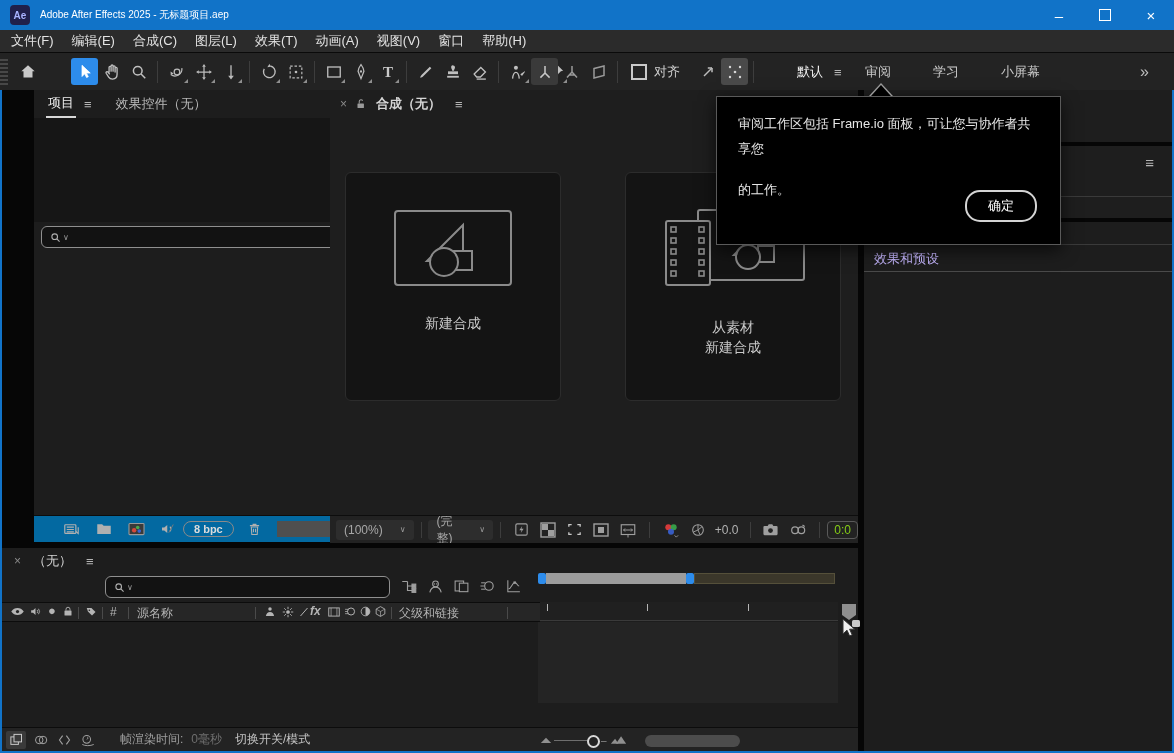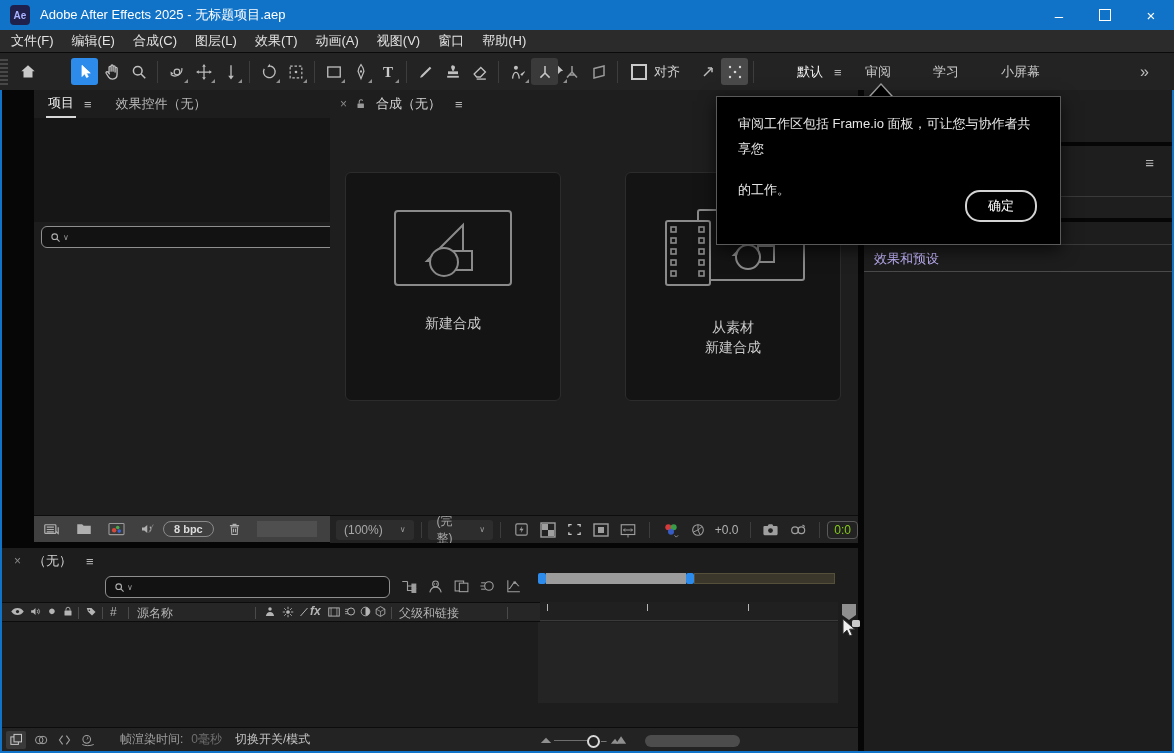--- a/index.html
+++ b/index.html
@@ -4,21 +4,21 @@
 <style>
   html,body{margin:0;padding:0;}
   body{width:1174px;height:753px;position:relative;overflow:hidden;background:#060606;
        font-family:"Liberation Sans","DejaVu Sans",sans-serif;-webkit-font-smoothing:antialiased;}
   .abs{position:absolute;}
   svg{display:block;}
   
   .titlebar{left:0;top:0;width:1174px;height:30px;background:#1173c8;display:flex;align-items:center;color:#fff;}
   .app-icon{margin-left:10px;width:20px;height:20px;border-radius:4px;background:#20204c;color:#a9b3ff;
             font-weight:bold;font-size:10px;display:flex;align-items:center;justify-content:center;}
-  .win-title{margin-left:10px;font-size:13px;}
+  .win-title{margin-left:10px;font-size:10px;}
   .winbtns{position:absolute;right:0;top:0;height:30px;display:flex;}
   .wb{width:46px;height:30px;display:flex;align-items:center;justify-content:center;font-size:15px;color:#fff;}
   .maxglyph{width:10px;height:10px;border:1px solid #fff;}
   
   .menubar{left:0;top:30px;width:1174px;height:22px;background:#2b2b2b;display:flex;align-items:center;
            font-size:13px;color:#e3e3e3;}
   .menu-item{padding:0 9px;}
   .menu-item:first-child{margin-left:2px;}
   
   .toolbar{left:0;top:52px;width:1174px;height:38px;background:#232323;border-top:1px solid #0a0a0a;box-sizing:border-box;}
@@ -48,22 +48,22 @@
   .vdiv{width:1px;height:12px;background:#4a4a4a;position:absolute;top:4px;}
   
   .project{left:2px;top:90px;width:320px;height:452px;margin-left:32px;}
   .pp-tab-active{margin-left:12px;color:#ececec;border-bottom:2px solid #d8d8d8;padding:4px 2px;}
   .pp-tab2{margin-left:24px;color:#b9b9b9;}
   .pp-preview{position:absolute;left:0;top:28px;width:320px;height:104px;background:#161616;}
   .pp-search{position:absolute;left:7px;top:136px;width:298px;height:20px;}
   .pp-header{position:absolute;left:0;top:162px;width:320px;height:20px;background:#262626;
              border-top:1px solid #0e0e0e;border-bottom:1px solid #0e0e0e;box-sizing:border-box;font-size:12px;color:#b9b9b9;}
   .pp-header span.col{position:absolute;top:2px;}
-  .pp-bottom{position:absolute;left:0;bottom:0;width:320px;height:27px;background:#404040;border-top:1px solid #0d0d0d;
-             display:flex;align-items:center;box-sizing:border-box;}
+  .pp-bottom{position:absolute;left:0;bottom:0;width:320px;height:27px;background:#0369a1;border-top:1px solid #0d0d0d;
+             display:flex;align-items:center;box-sizing:border-box;padding-left:20px;}
   .depth-btn{border:1px solid #8a8a8a;border-radius:10px;padding:1px 10px;font-size:11px;font-weight:bold;color:#dcdcdc;margin:0 6px;}
   .pgrip{width:60px;height:16px;background:#4f4f4f;margin-left:14px;}
   .pp-flow{position:absolute;right:6px;top:186px;}
   
   .comp{left:330px;top:90px;width:528px;height:453px;background:#1e1e1e;}
   .cp-card{position:absolute;top:82px;width:216px;height:229px;background:#141414;border:1px solid #2c2c2c;border-radius:6px;box-sizing:border-box;}
   .card-label{text-align:center;margin-top:26px;font-size:14px;color:#c9c9c9;line-height:1.45;}
   .cp-toolbar{position:absolute;left:0;bottom:0;width:528px;height:28px;background:#222;border-top:1px solid #0d0d0d;
               display:flex;align-items:center;font-size:12px;color:#b2b2b2;overflow:hidden;box-sizing:border-box;}
   .dd{height:20px;background:#2d2d2d;border-radius:3px;padding:0 8px;display:flex;align-items:center;gap:16px;color:#a8a8a8;}
@@ -362,21 +362,21 @@
   </div>
 </div>
 
 <div class="abs comp">
   <div class="ptabs">
     <span class="close-glyph" style="margin-left:10px;">×</span>
     <svg width="14" height="14" viewBox="0 0 24 24" style="margin-left:7px;">
         <rect x="6" y="11" width="11" height="8" rx="1" fill="#9a9a9a"></rect>
         <path d="M9 11V7.5a3 3 0 015.8-1" stroke="#9a9a9a" stroke-width="1.8" fill="none"></path>
       </svg>
-    <span style="margin-left:8px;">合成（无）</span>
+    <span style="margin-left:8px;font-weight:bold;">合成（无）</span>
     <span class="menu-glyph" style="margin-left:14px;">≡</span>
   </div>
 
   <div class="cp-card" style="left:15px;">
     <svg width="120" height="78" viewBox="0 0 120 78" style="margin:36px auto 0;">
       <g stroke="#8a8a8a" stroke-width="2" fill="#141414">
         <rect x="2" y="2" width="116" height="74" rx="3" fill="none"></rect>
         <path d="M34 52L70 16v36z"></path>
         <rect x="60" y="42" width="19" height="19"></rect>
         <circle cx="51" cy="53" r="14"></circle>

